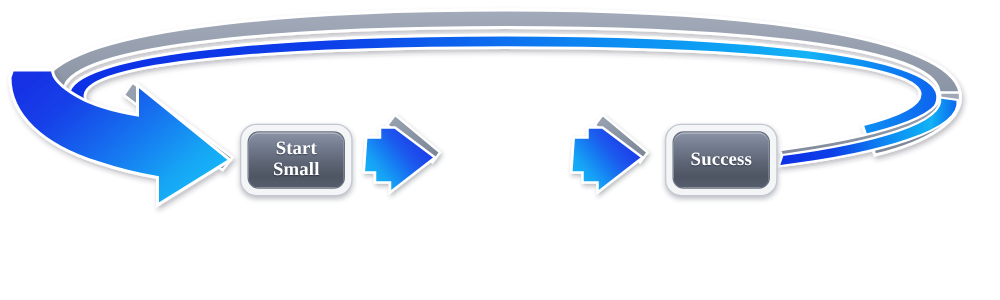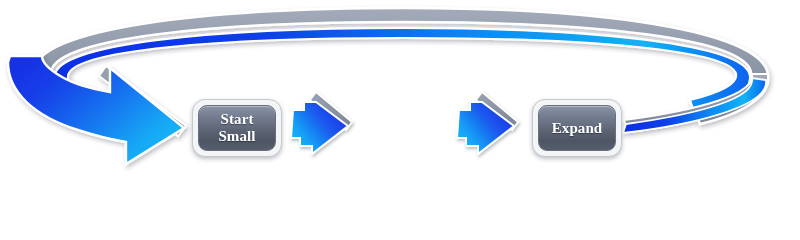--- a/index.html
+++ b/index.html
@@ -207,17 +207,17 @@
   <div id="box-1" class="step-box">
     <div class="step-inner">
       <span class="step-label">Start
 Small</span>
     </div>
   </div>
 
 
   <div id="box-3" class="step-box">
     <div class="step-inner">
-      <span class="step-label">Expand</span>
+      <span class="step-label">Success</span>
     </div>
   </div>
 
 </div>
 
 </body></html>

